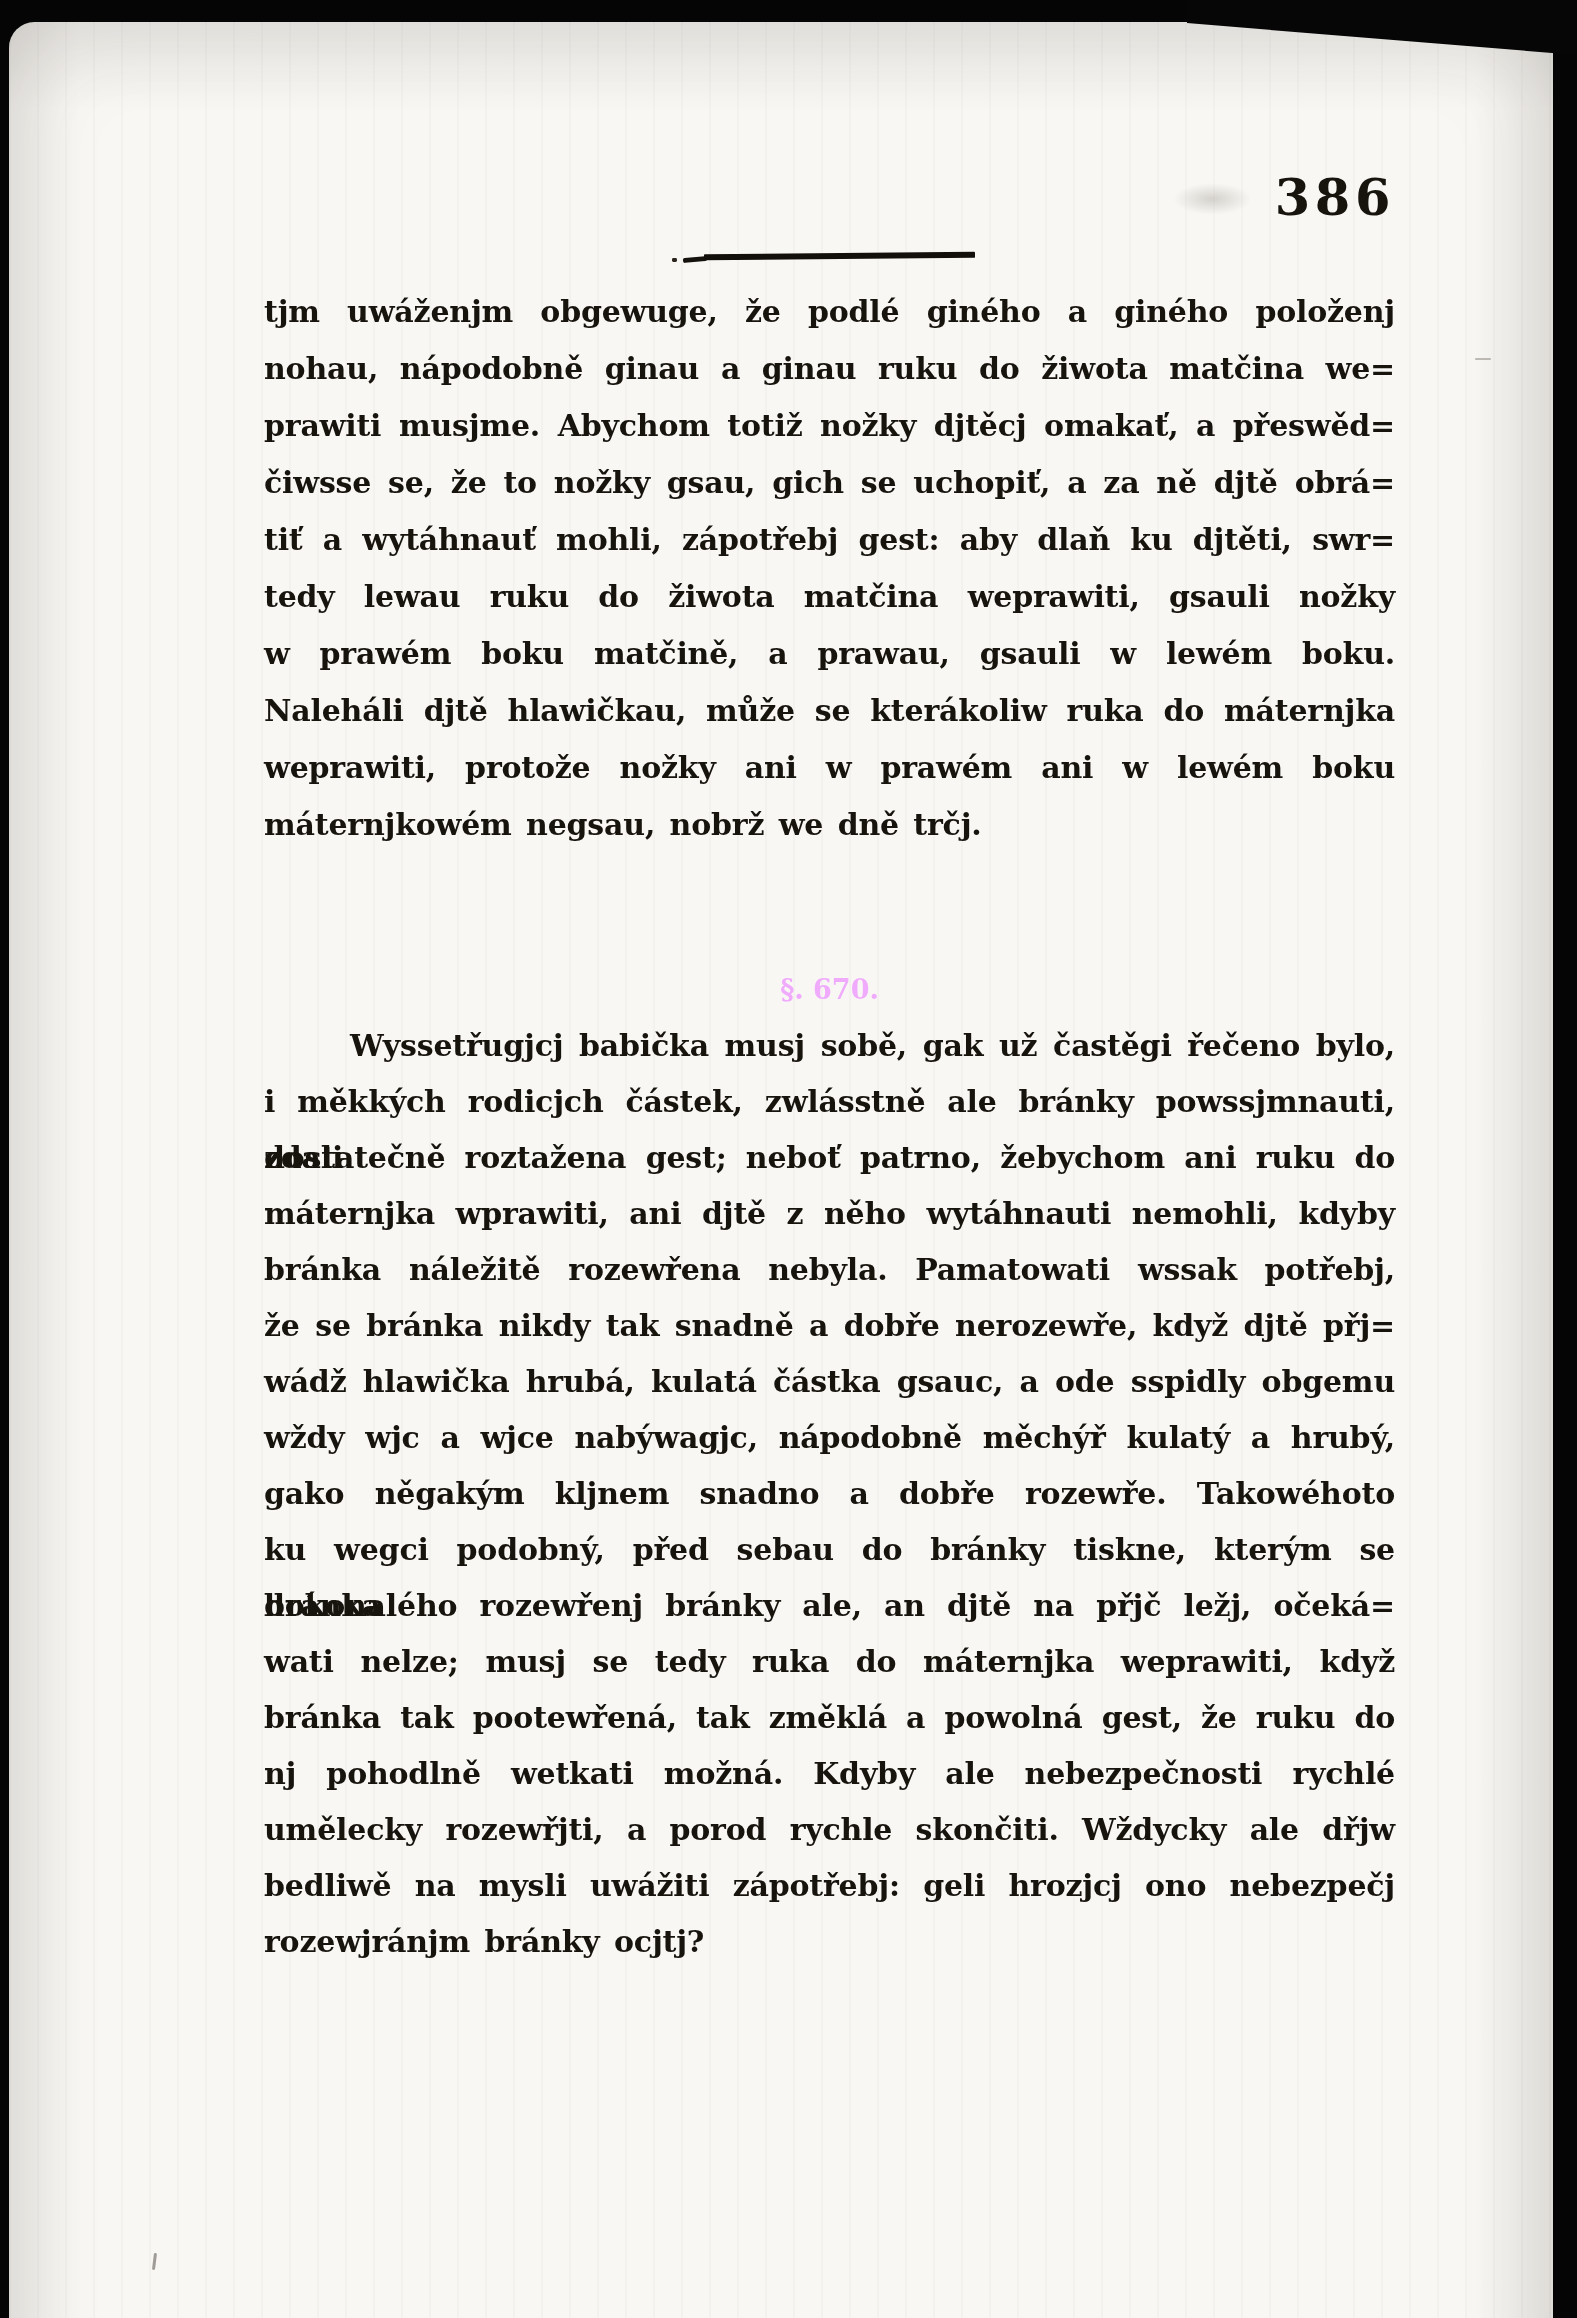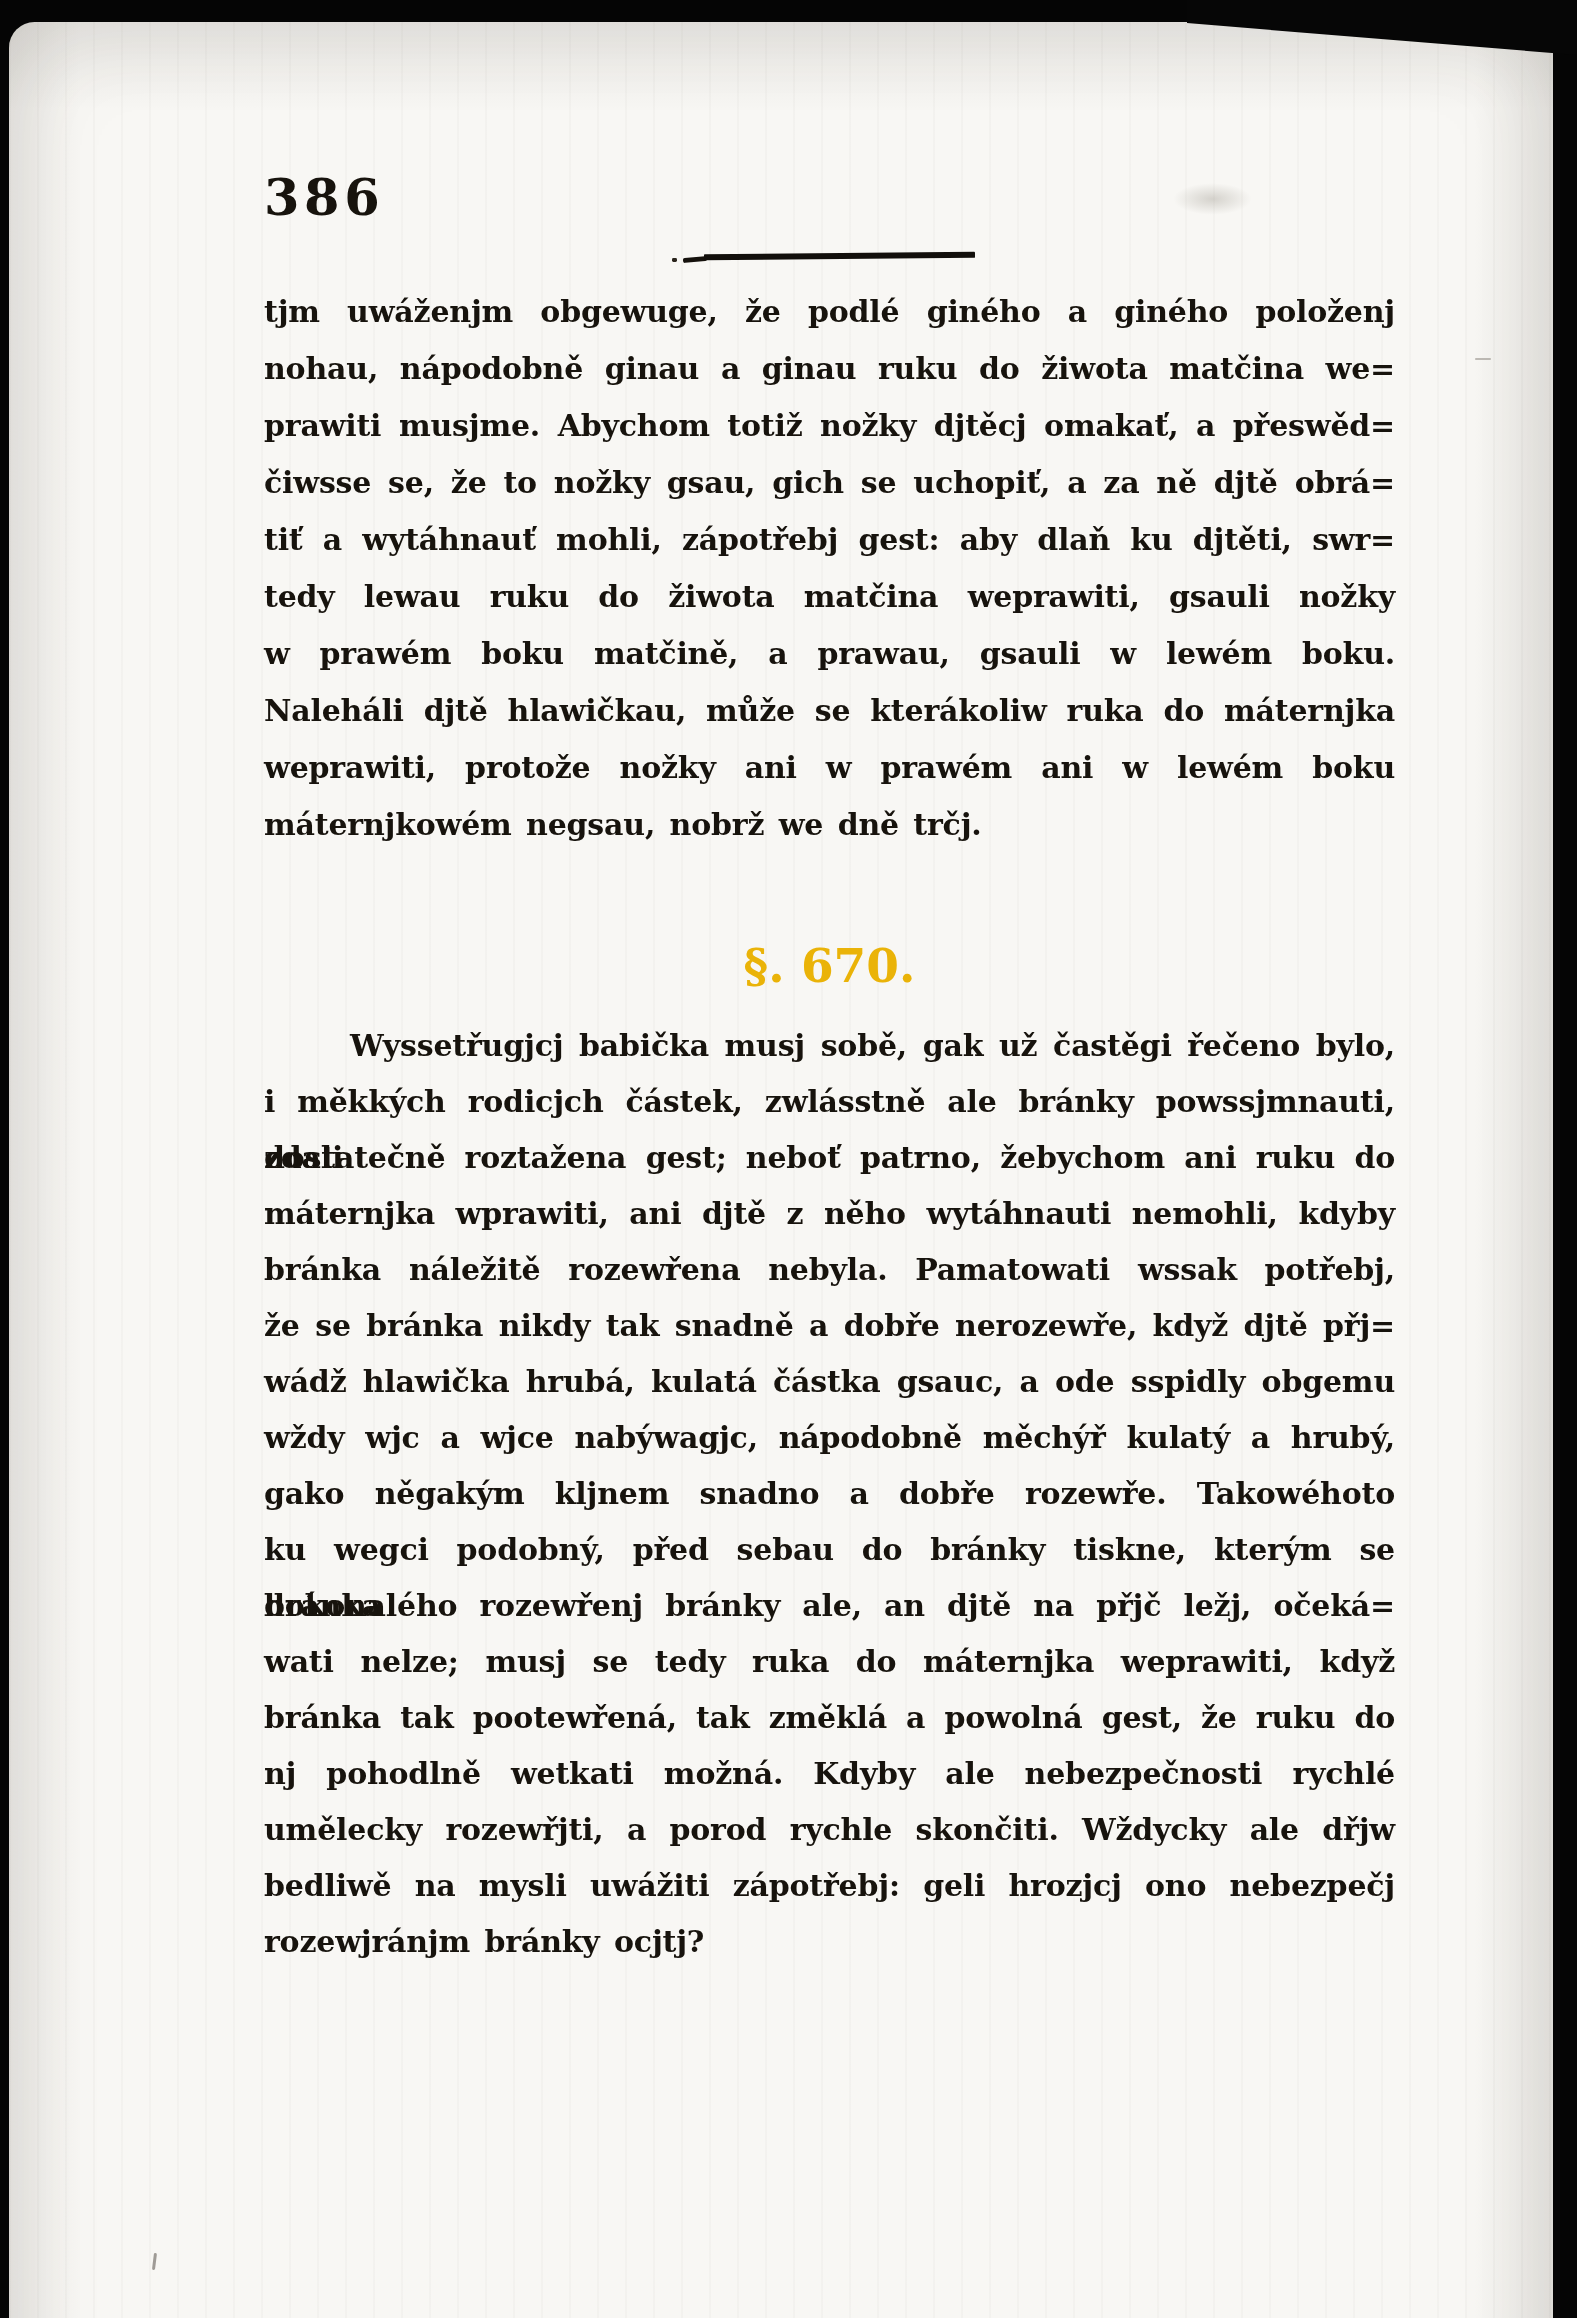--- a/index.html
+++ b/index.html
@@ -46,21 +46,21 @@
     clip-path: polygon(0 0, 100% 0, 100% 100%, 0 42%);
   }
   
   .page-number {
     position: absolute;
     left: 264px;
     top: 170px;
     width: 1131px;
     height: 55px;
     line-height: 55px;
-    text-align: left;
+    text-align: right;
     font-size: 51px;
     font-weight: bold;
     letter-spacing: 4.6px;
     color: #17130d;
   }
   .rule-wrap {
     position: absolute;
     left: 671px;
     top: 250px;
     width: 315px;
@@ -114,28 +114,28 @@
     text-align-last: justify;
     white-space: normal;
     overflow: visible;
   }
   .para-2 .text-line { height: 56px; line-height: 56px; }
   .text-line.short { text-align-last: left; }
   .text-line.indent { padding-left: 86px; }
   .section-heading {
     position: absolute;
     left: 264px;
-    top: 938px;
+    top: 962px;
     width: 1131px;
     height: 56px;
     line-height: 56px;
     text-align: center;
-    font-size: 47px;
+    font-size: 27px;
     font-weight: bold;
-    color: #eab308;
+    color: #f0abfc;
   }
   
   .smudge-top-right {
     position: absolute;
     left: 1173px;
     top: 183px;
     width: 79px;
     height: 32px;
     background: radial-gradient(ellipse at center, rgba(130,124,112,0.30), rgba(0,0,0,0) 70%);
     border-radius: 50%;

